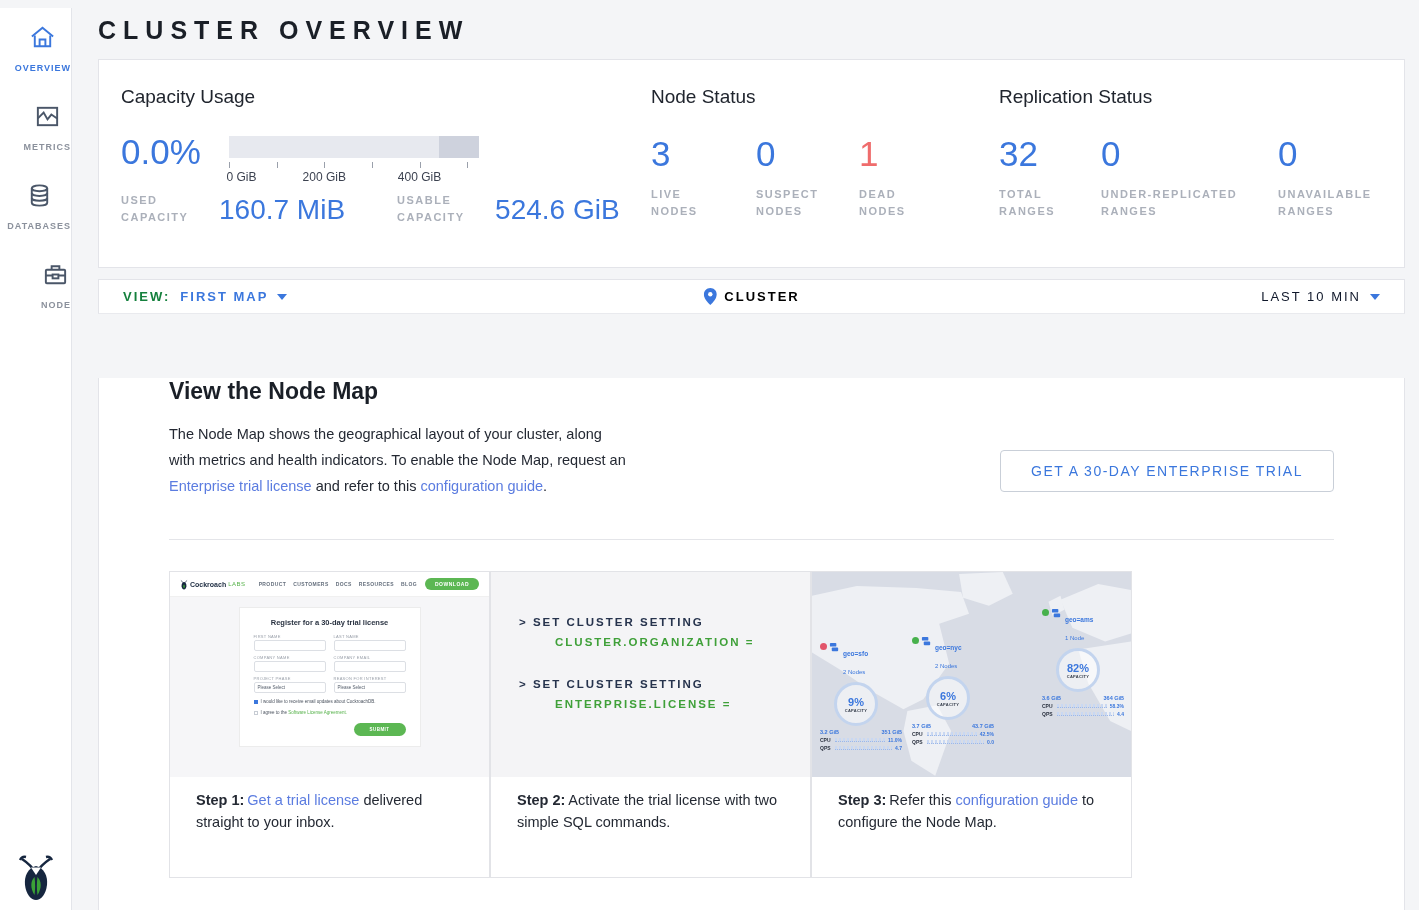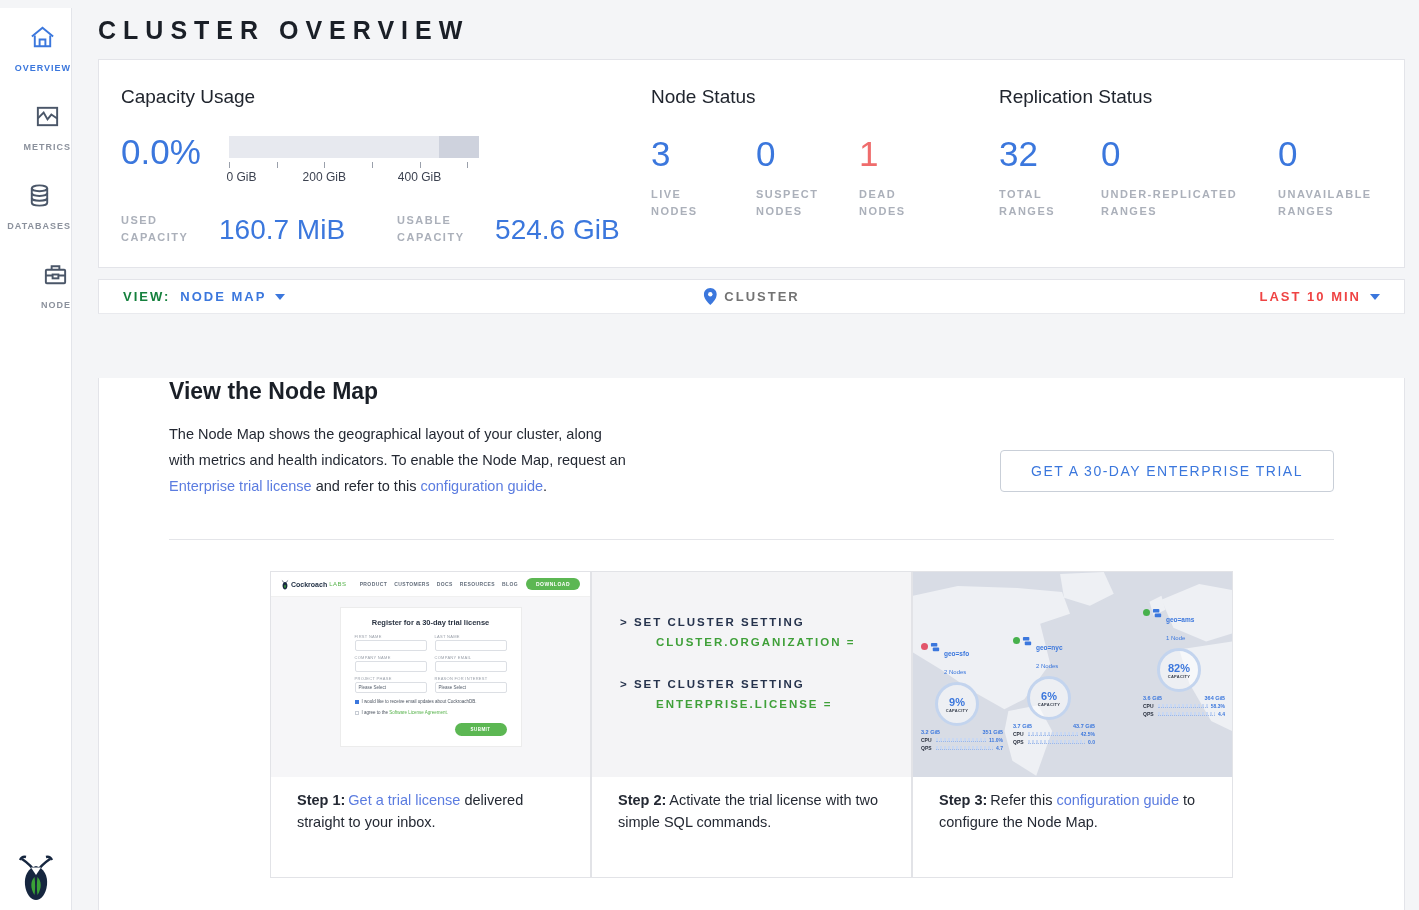--- a/index.html
+++ b/index.html
@@ -27,55 +27,55 @@
   .sum-title { font-size:19px; font-weight:500; color:#20252e; }
   .cap-section { left:22px; width:520px; }
   .cap-row { display:flex; margin-top:24px; }
   .cap-pct { width:108px; font-size:35px; color:#3b77dd; }
   .cap-bar-wrap { width:250px; margin-top:4px; }
   .cap-bar { position:relative; height:22px; background:#e7e9ef; }
   .cap-bar-dark { position:absolute; right:0; top:0; height:22px; width:16%; background:#ced2dd; }
   .cap-axis { position:relative; height:26px; }
   .tick { position:absolute; top:4px; width:1px; height:6px; background:#9aa0ab; }
   .tick-label { position:absolute; top:12px; transform:translateX(-50%); font-size:12px; color:#3c4250; white-space:nowrap; }
-  .cap-stats { display:flex; align-items:flex-end; margin-top:28px; }
+  .cap-stats { display:flex; align-items:flex-end; margin-top:8px; }
   .cap-label { width:88px; font-size:11px; letter-spacing:1.5px; color:#abb0ba; line-height:17px; font-weight:bold; }
   .cap-value { font-size:28px; color:#3b77dd; margin:0 52px 0 10px; min-width:110px; }
   .cap-value.last { margin-right:0; }
   .node-section { left:552px; }
   .repl-section { left:900px; }
   .stat-row { display:flex; margin-top:26px; }
   .stat-col { margin-right:0; }
   .stat-value { font-size:35px; color:#3b77dd; }
   .stat-value.red { color:#ef6c6c; }
   .stat-label { margin-top:12px; font-size:11px; letter-spacing:1.5px; color:#abb0ba; line-height:17px; font-weight:bold; }
 
   
   .view-bar { position:relative; margin-top:11px; height:35px; background:#fff; border:1px solid #e3e4e9;
               border-bottom:1px solid #e9eaee; display:flex; align-items:center; padding:0 24px;
               font-size:13px; letter-spacing:2px; }
   .view-label { color:#15803d; font-weight:bold; margin-right:10px; }
   .view-value { color:#3b77dd; font-weight:bold; cursor:pointer; display:flex; align-items:center; }
   .caret { display:inline-block; width:0; height:0; border-left:5px solid transparent;
            border-right:5px solid transparent; border-top:6px solid #3b77dd; margin-left:9px; }
   .view-center { position:absolute; left:50%; transform:translateX(-50%); display:flex; align-items:center;
-                 color:#737373; font-weight:bold; }
+                 color:#000000; font-weight:bold; }
   .view-center svg { margin-right:8px; }
-  .view-time { margin-left:auto; color:#ef4444; font-weight:bold; cursor:pointer; display:flex; align-items:center;justify-content:center; }
+  .view-time { margin-left:auto; color:#0f172a; font-weight:normal; cursor:pointer; display:flex; align-items:center;justify-content:center; }
 
   
   .map-panel { position:relative; border-top:none; height:587px; padding:0 70px; }
   .nm-title { margin-top:64px; font-size:23px; font-weight:600; color:#1a1f27; }
   .nm-desc { margin-top:16px; width:462px; font-size:14.5px; line-height:26px; color:#242933; }
   a.link { color:#5b7ce0; text-decoration:none; cursor:pointer; }
   .trial-btn { position:absolute; top:72px; right:70px; background:#fff; border:1px solid #c9cfd8;
                border-radius:4px; padding:12px 30px; font-size:14px; letter-spacing:1.5px; color:#3b77dd;
                font-family:inherit; cursor:pointer; }
   .nm-divider { margin-top:40px; border:none; border-top:1px solid #e4e5e9; }
-  .cards { display:flex; justify-content:center; margin-top:31px; }
+  .cards { display:flex; justify-content:flex-start; margin-top:31px; }
   .card { width:321px; height:307px; border:1px solid #e2e3e7; background:#fff; display:flex; flex-direction:column; }
   .card-media { height:205px; overflow:hidden; position:relative; flex:none; }
   .card-caption { padding:12px 26px; font-size:14.5px; line-height:22px; color:#242933; }
   .step-label { font-weight:bold; margin-right:3px; }
 
   
   .mini-site { height:100%; background:#f6f6f8; }
   .mini-nav { height:25px; background:#fff; display:flex; align-items:center; padding:0 10px; border-bottom:1px solid #f0f0f0; }
   .mini-logo { display:flex; align-items:center; }
   .mini-logo-word { font-size:7px; font-weight:bold; color:#1c2b40; margin-left:2px; }
@@ -254,21 +254,21 @@
           <div class="stat-value">0</div>
           <div class="stat-label" style="width:100px">UNAVAILABLE RANGES</div>
         </div>
       </div>
     </div>
   </section>
 
   <section class="view-bar">
     <span class="view-label">VIEW:</span>
     <span class="view-value">
-      <span>NODE MAP</span>
+      <span>FIRST MAP</span>
       <span class="caret"></span>
     </span>
     <span class="view-center">
       <svg width="13" height="17" viewBox="0 0 13 17">
         <path d="M6.5 0 C2.9 0 0 2.9 0 6.5 C0 11.4 6.5 17 6.5 17 C6.5 17 13 11.4 13 6.5 C13 2.9 10.1 0 6.5 0 Z" fill="#3b77dd"></path>
         <circle cx="6.5" cy="6.3" r="2.2" fill="#ffffff"></circle>
       </svg>
       <span>CLUSTER</span>
     </span>
     <span class="view-time">

